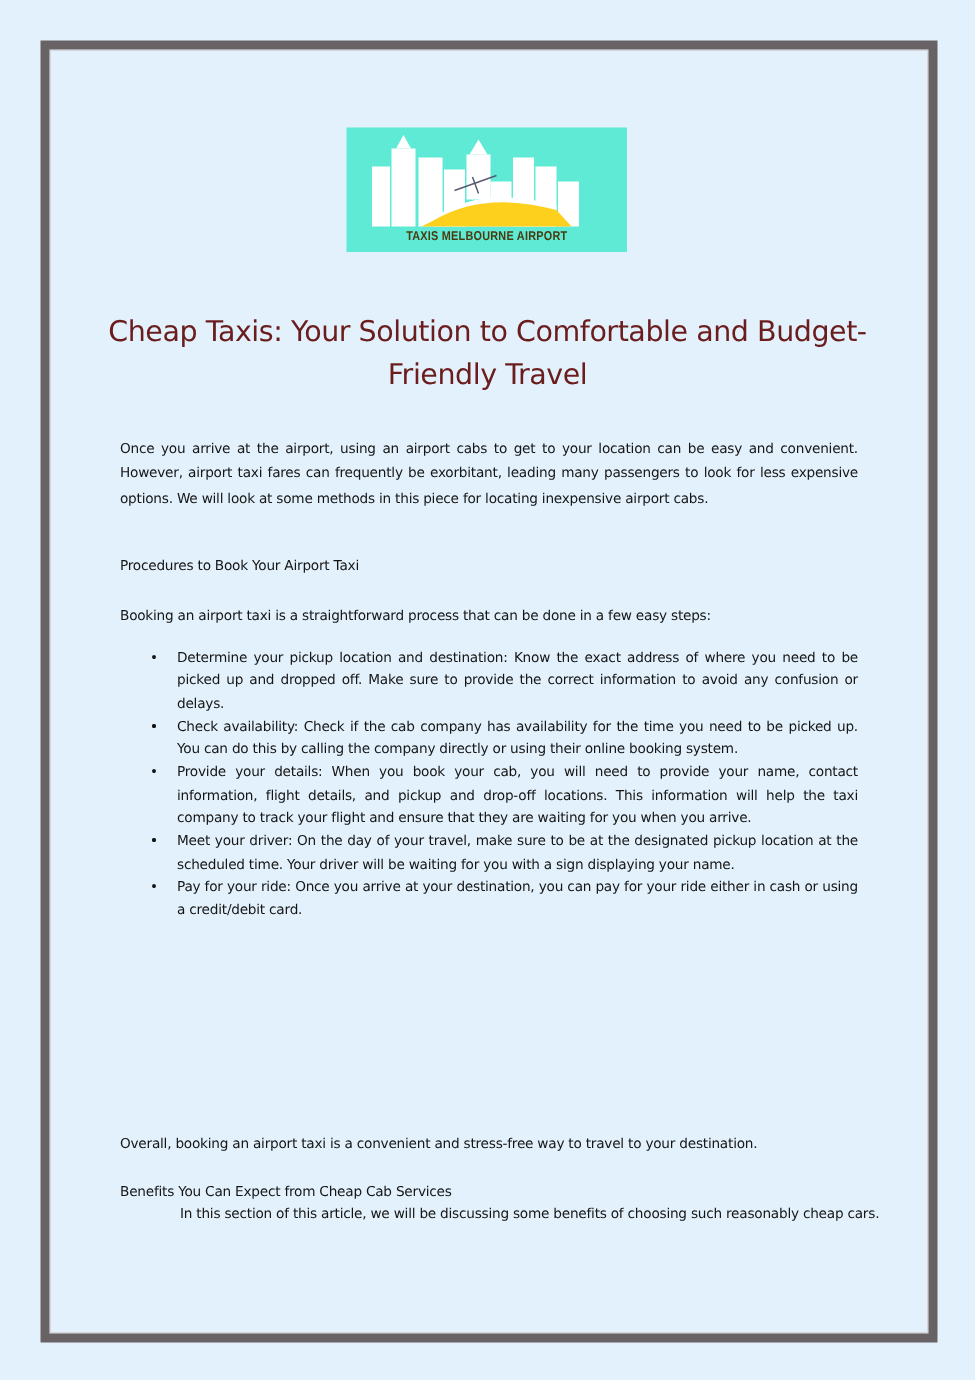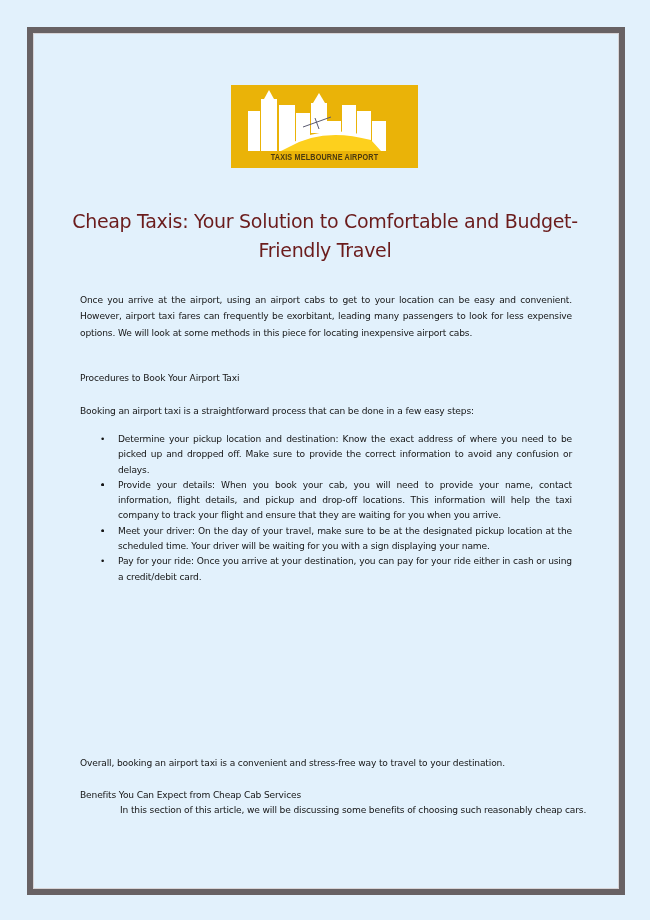--- a/index.html
+++ b/index.html
@@ -7,21 +7,21 @@
       width: 650px; height: 920px; background: #e2f1fc;
       font-family: "DejaVu Sans", sans-serif; color: #111;
       position: relative; overflow: hidden;
     }
     .frame {
       position: absolute; left: 27px; top: 27px; width: 586px; height: 856px;
       border: 6px solid #686264; box-shadow: 0 0 0 1px #d8d4d6 inset;
     }
     .logo {
       position: absolute; left: 231px; top: 85px; width: 187px; height: 83px;
-      background: #eab308;
+      background: #5eead4;
     }
     .logo svg { position: absolute; left: 0; top: 0; }
     .logo-text {
       position: absolute; left: 0; right: 0; bottom: 6px; text-align: center;
       font-family: "Liberation Sans", sans-serif; font-weight: bold; font-size: 8.5px;
       color: #4a3a10; letter-spacing: 0.2px; transform: scaleX(0.85);
     }
     .title {
       position: absolute; left: 60px; width: 530px; top: 207px; text-align: center;
       font-family: "DejaVu Sans", sans-serif; font-weight: normal; font-size: 19px;
@@ -79,21 +79,21 @@
 
 <p class="body-text justify" style="top:292px;margin:0;">Once you arrive at the airport, using an airport cabs to get to your location can be easy and convenient. However, airport taxi fares can frequently be exorbitant, leading many passengers to look for less expensive options. We will look at some methods in this piece for locating inexpensive airport cabs.</p>
 
 <p class="body-text heading" style="top:370px;margin:0;">Procedures to Book Your Airport Taxi</p>
 
 <p class="body-text" style="top:403px;margin:0;">Booking an airport taxi is a straightforward process that can be done in a few easy steps:</p>
 
 <ul class="steps">
   <li><span class="bullet">•</span><span>Determine your pickup location and destination: Know the exact address of where you need to be picked up and dropped off. Make sure to provide the correct information to avoid any confusion or delays.</span></li>
   <li><span class="bullet">•</span></li>
-  <li><span class="bullet">•</span></li>
+  <li><span class="bullet">•</span><span>Check availability: Check if the cab company has availability for the time you need to be picked up. You can do this by calling the company directly or using their online booking system.</span></li>
   <li><span class="bullet">•</span><span>Provide your details: When you book your cab, you will need to provide your name, contact information, flight details, and pickup and drop-off locations. This information will help the taxi company to track your flight and ensure that they are waiting for you when you arrive.</span></li>
   <li><span class="bullet">•</span></li>
   <li><span class="bullet">•</span><span>Meet your driver: On the day of your travel, make sure to be at the designated pickup location at the scheduled time. Your driver will be waiting for you with a sign displaying your name.</span></li>
   <li><span class="bullet">•</span><span>Pay for your ride: Once you arrive at your destination, you can pay for your ride either in cash or using a credit/debit card.</span></li>
 </ul>
 
 <p class="body-text" style="top:755px;margin:0;">Overall, booking an airport taxi is a convenient and stress-free way to travel to your destination.</p>
 
 <p class="body-text heading" style="top:787px;margin:0;">Benefits You Can Expect from Cheap Cab Services</p>
 

